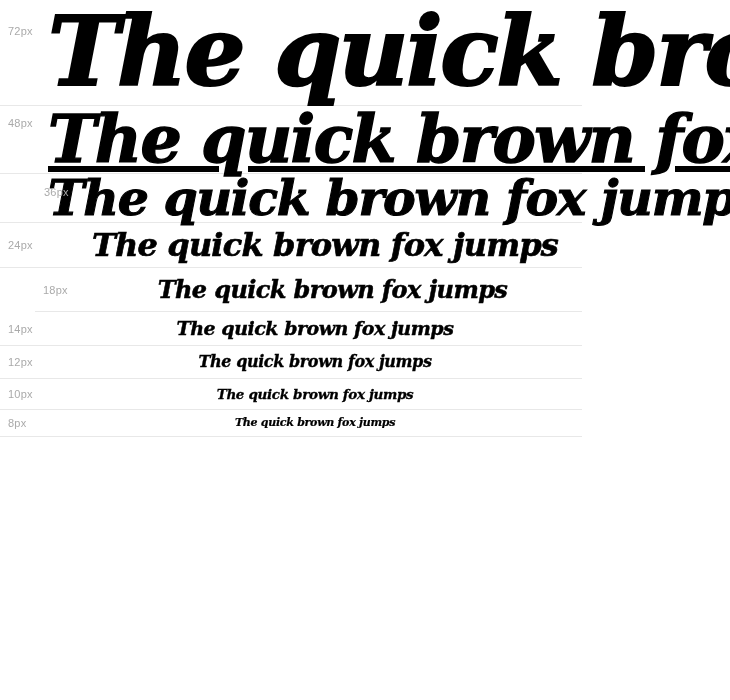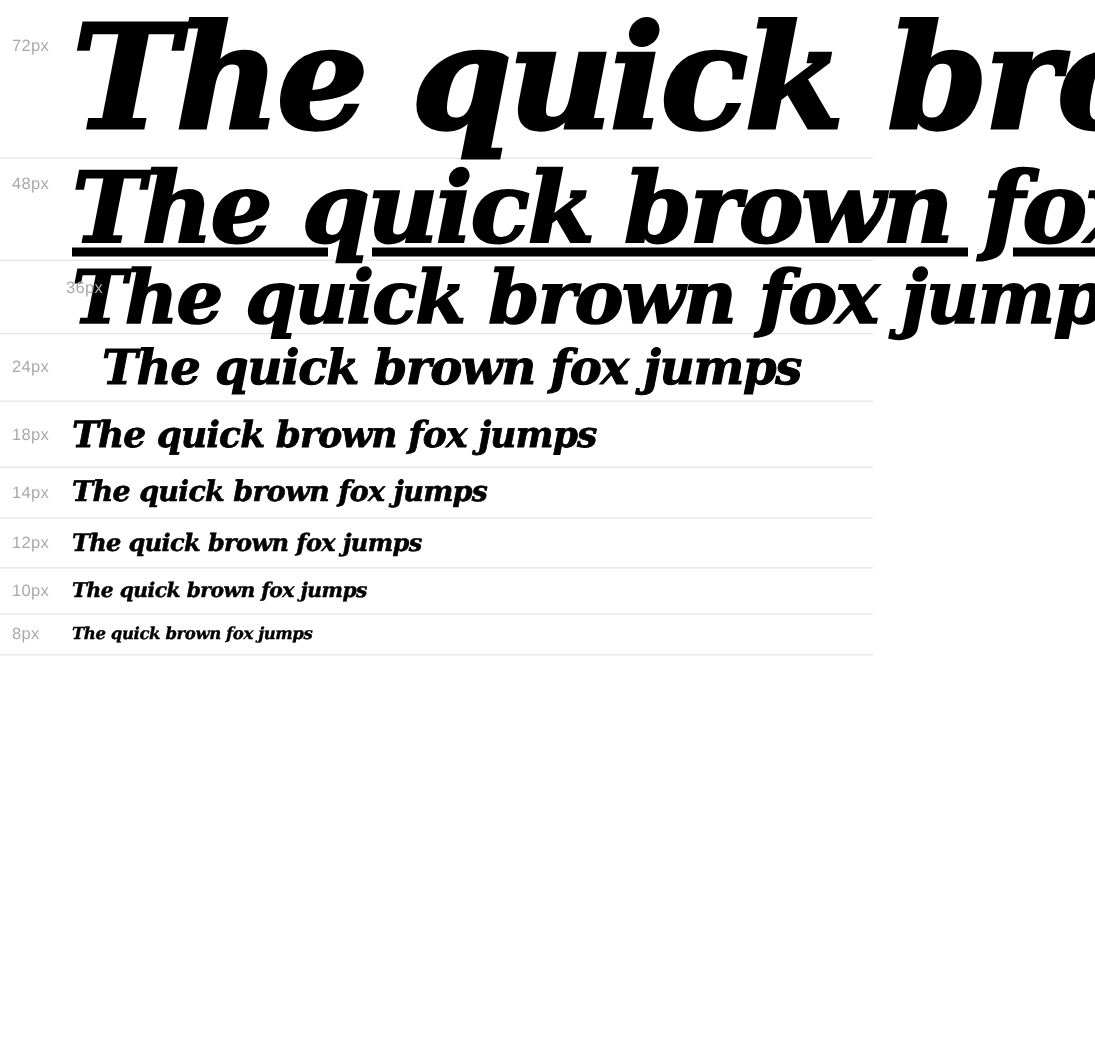--- a/index.html
+++ b/index.html
@@ -6,20 +6,21 @@
     margin: 0;
     padding: 0;
     width: 730px;
     height: 700px;
     background: #ffffff;
     overflow: hidden;
   }
   .specimen {
     width: 582px;
     position: relative;
+    text-align: center;
   }
   .row {
     position: relative;
     box-sizing: border-box;
     border-bottom: 1px solid #e8e8e8;
     overflow: visible;
   }
   .size-label {
     position: absolute;
     left: 8px;
@@ -50,21 +51,21 @@
   .size-48 .sample { font-size: 65px;  line-height: 66px; }
   .size-48 .size-label { top: 11px; transform: none; }
 
   .size-36 { height: 49px; }
   .size-36 .sample { font-size: 49px;  line-height: 48px; }
   .size-36 .size-label { top: 12px; transform: none; margin-left: 36px; }
 
   .size-24 { height: 45px; padding-left: 20px; }
   .size-24 .sample { font-size: 32px;  line-height: 44px; }
 
-  .size-18 { height: 44px; }
+  .size-18 { height: 44px; margin-left: 35px; }
   .size-18 .sample { font-size: 24px;  line-height: 43px; }
 
   .size-14 { height: 34px; }
   .size-14 .sample { font-size: 19px;  line-height: 33px; }
 
   .size-12 { height: 33px; }
   .size-12 .sample { font-size: 16px;  line-height: 32px; }
 
   .size-10 { height: 31px; }
   .size-10 .sample { font-size: 13.5px; line-height: 30px; }

